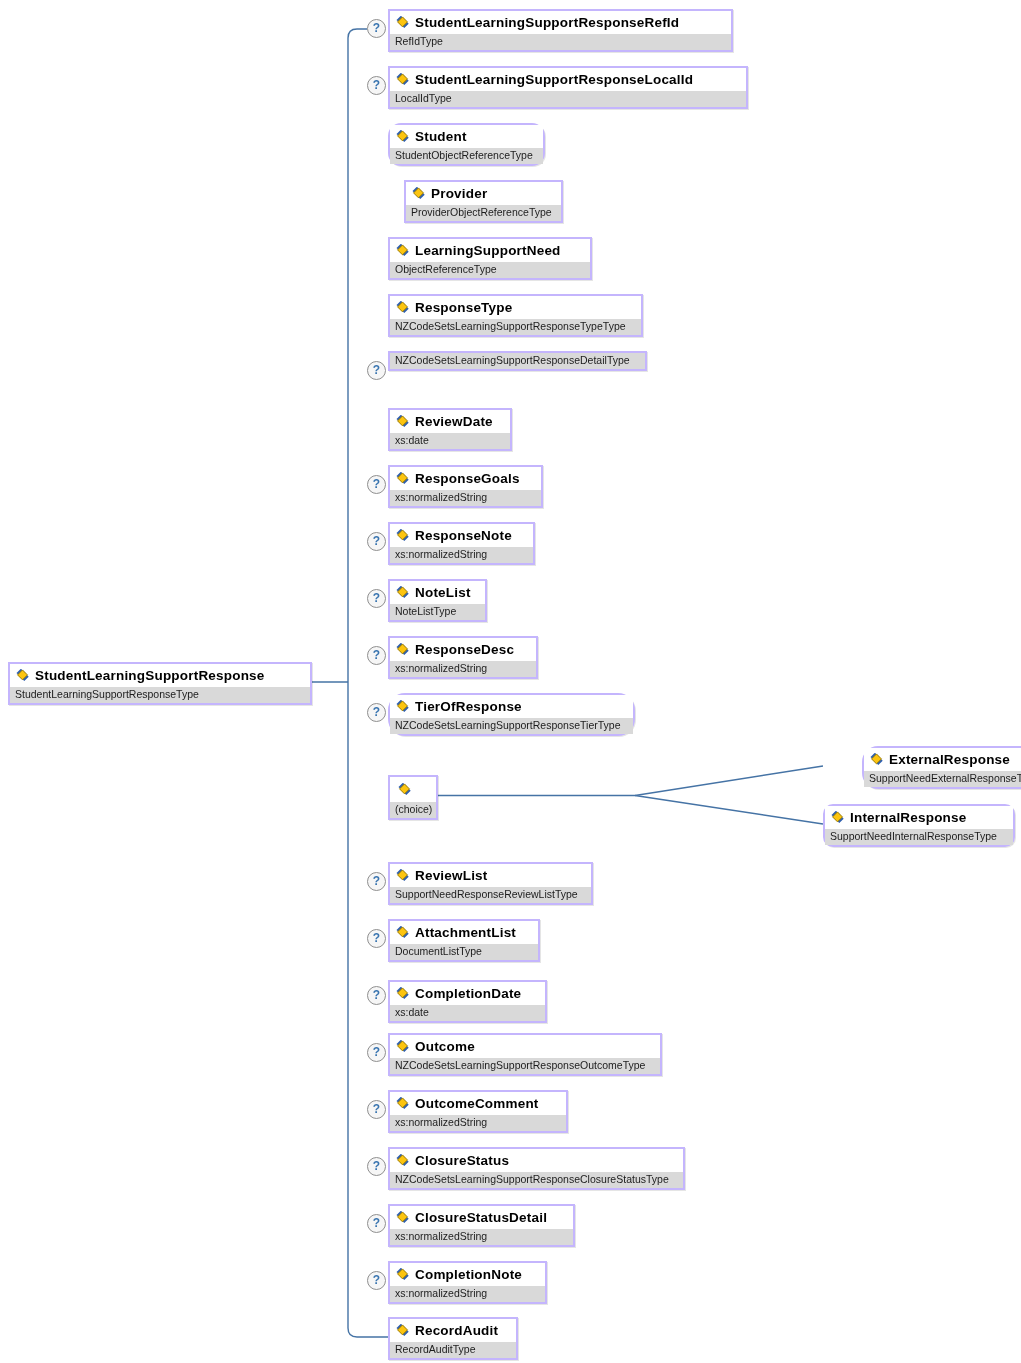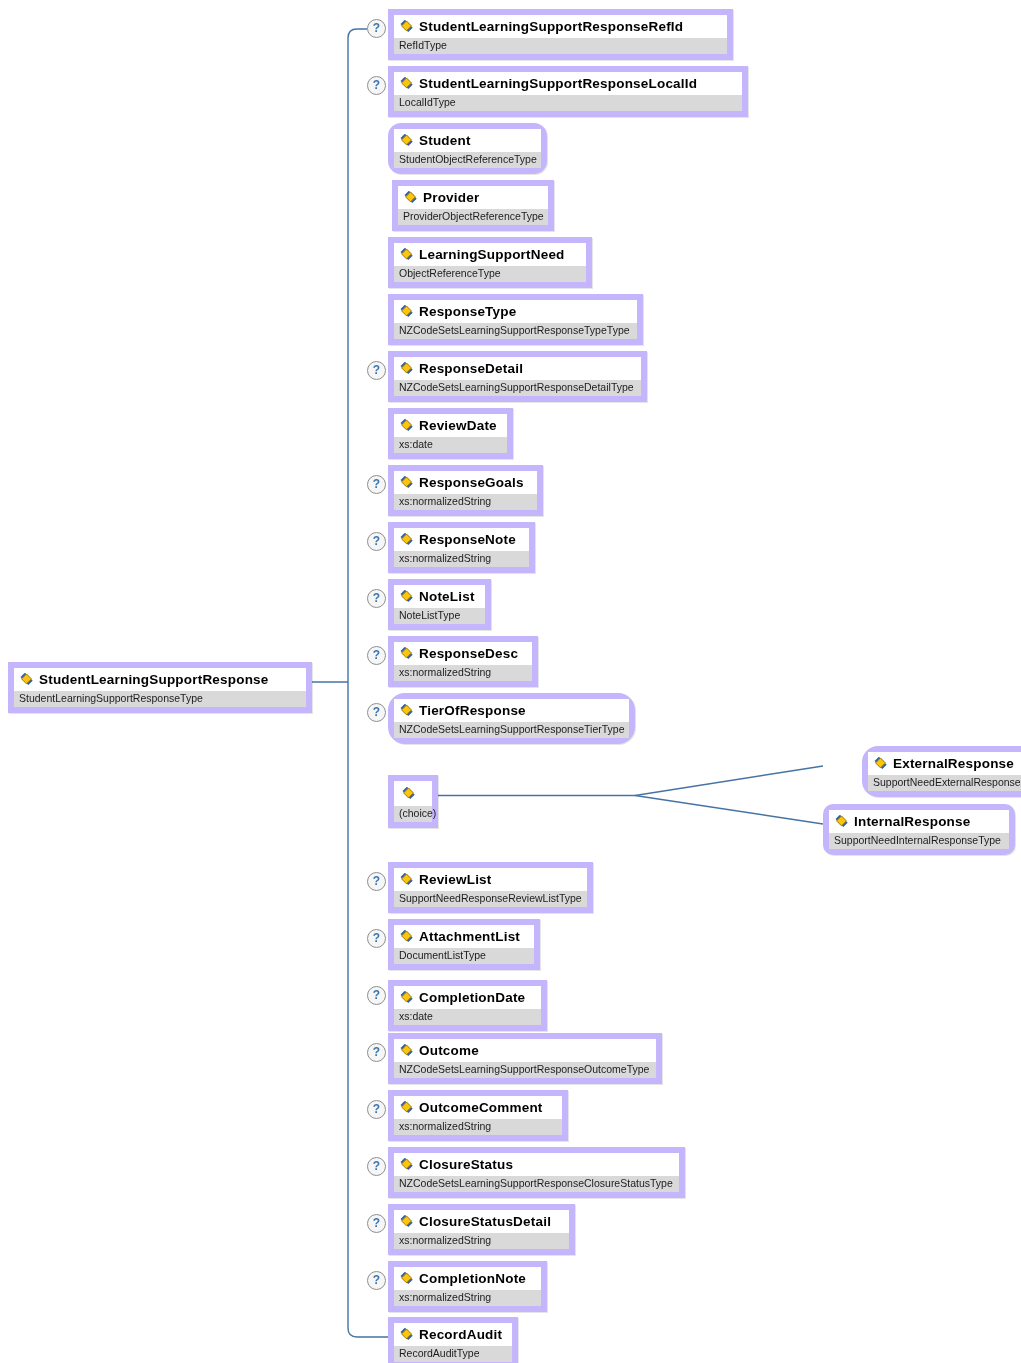--- a/index.html
+++ b/index.html
@@ -2,21 +2,21 @@
 <html><head>
 <meta charset="utf-8">
 <style>
   html,body { margin:0; padding:0; background:#ffffff; font-family:"Liberation Sans",sans-serif; }
   #canvas { position:relative; width:1021px; height:1363px; background:#ffffff; overflow:hidden; }
   svg.connectors { position:absolute; left:0; top:0; width:1021px; height:1363px; pointer-events:none; }
   svg.connectors path, svg.connectors line { stroke:#4573a5; stroke-width:1.4; fill:none; }
 
   .node {
     position:absolute;
-    border:6px solid #c4b5fd;
+    border:2px solid #c4b5fd;
     background:#c4b5fd;
     box-shadow:1px 1px 0 rgba(0,0,0,0.10);
     box-sizing:border-box;
     display:inline-block;
     white-space:nowrap;
   }
   .node-title {
     display:flex; align-items:center;
     height:23px; padding:0 10px 0 5px;
     background:#ffffff;
@@ -114,21 +114,21 @@
   <div class="node" style="left:388px; top:123px; min-width:157px;border-radius:13px;">
     <div class="node-title">
       <svg class="el-icon" viewBox="0 0 15 13">
           <use href="#elicon"></use>
         </svg>
       <span class="node-name">Student</span>
     </div>
     <div class="node-type">StudentObjectReferenceType</div>
   </div>
 
-  <div class="node" style="left:392px; top:180px; min-width:159px;">
+  <div class="node" style="left:404px; top:180px; min-width:159px;">
     <div class="node-title">
       <svg class="el-icon" viewBox="0 0 15 13">
           <use href="#elicon"></use>
         </svg>
       <span class="node-name">Provider</span>
     </div>
     <div class="node-type">ProviderObjectReferenceType</div>
   </div>
 
   <div class="node" style="left:388px; top:237px; min-width:204px;">
@@ -145,26 +145,20 @@
     <div class="node-title">
       <svg class="el-icon" viewBox="0 0 15 13">
           <use href="#elicon"></use>
         </svg>
       <span class="node-name">ResponseType</span>
     </div>
     <div class="node-type">NZCodeSetsLearningSupportResponseTypeType</div>
   </div>
 
   <div class="node" style="left:388px; top:351px; min-width:259px;">
-    <div class="node-title">
-      <svg class="el-icon" viewBox="0 0 15 13">
-          <use href="#elicon"></use>
-        </svg>
-      <span class="node-name">ResponseDetail</span>
-    </div>
     <div class="node-type">NZCodeSetsLearningSupportResponseDetailType</div>
   </div>
 
   <div class="node" style="left:388px; top:408px; min-width:124px;">
     <div class="node-title">
       <svg class="el-icon" viewBox="0 0 15 13">
           <use href="#elicon"></use>
         </svg>
       <span class="node-name">ReviewDate</span>
     </div>

